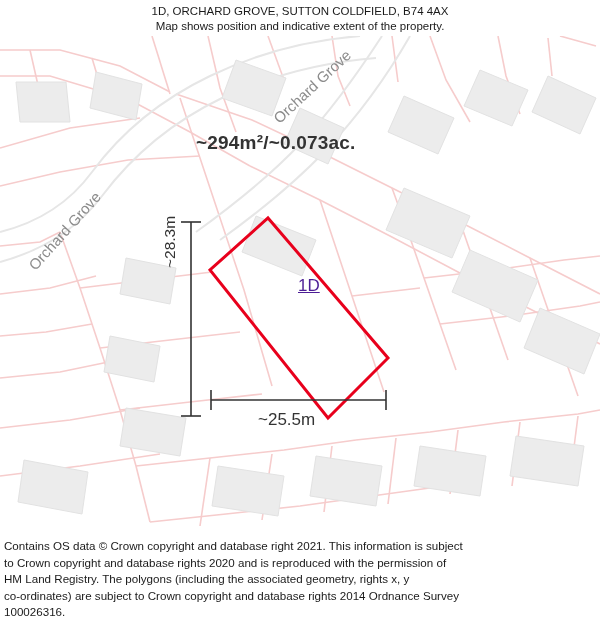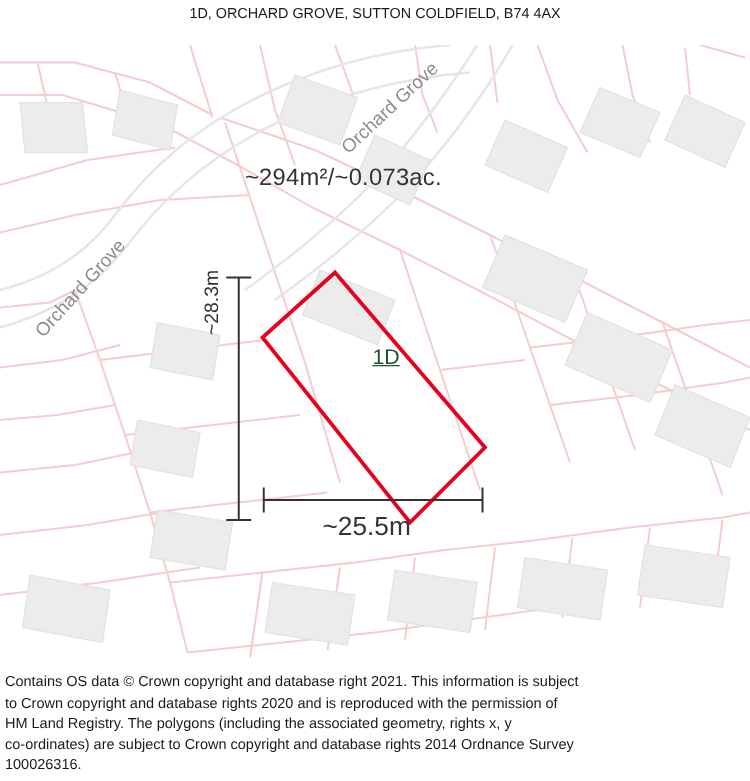--- a/index.html
+++ b/index.html
@@ -60,47 +60,48 @@
 
   
   .area-label {
     position: absolute;
     left: 196px;
     top: 96px;
     font-size: 19px;
     color: #333;
     letter-spacing: 0.2px;
     white-space: nowrap;
+    font-weight: bold;
   }
   .vert-label {
     position: absolute;
     left: 155px;
     top: 208px;
     width: 30px;
     font-size: 15.5px;
     color: #333;
     transform: rotate(-90deg);
     transform-origin: center center;
     white-space: nowrap;
     text-align: center;
   }
   .horiz-label {
     position: absolute;
     left: 258px;
     top: 374px;
-    font-size: 21px;
+    font-size: 17px;
     color: #333;
     white-space: nowrap;
   }
   .plot-label {
     position: absolute;
     left: 298px;
     top: 240px;
     font-size: 17px;
-    color: #14532d;
+    color: #4c1d95;
     white-space: nowrap;
     text-decoration: underline;
   }
   .street-label {
     position: absolute;
     font-size: 15px;
     color: #8c8c8c;
     white-space: nowrap;
   }
   .street-1 {
@@ -134,20 +135,21 @@
     color: #1a1a1a;
   }
 </style>
 </head>
 <body>
 
 <div class="page">
 
   <div class="header">
     <div class="title">1D, ORCHARD GROVE, SUTTON COLDFIELD, B74 4AX</div>
+    <div class="subtitle">Map shows position and indicative extent of the property.</div>
   </div>
 
   <div class="map-wrap">
     <svg class="map-svg" width="600" height="498" viewBox="0 0 600 498">
 
       <g stroke="#f6cccc" stroke-width="1.6" fill="none">
         <path d="M0 14 L60 14 L120 30 L170 56"></path>
         <path d="M-5 40 L50 40 L130 64 L190 96 L250 130"></path>
         <path d="M30 14 L40 58"></path>
         <path d="M92 22 L104 62"></path>

